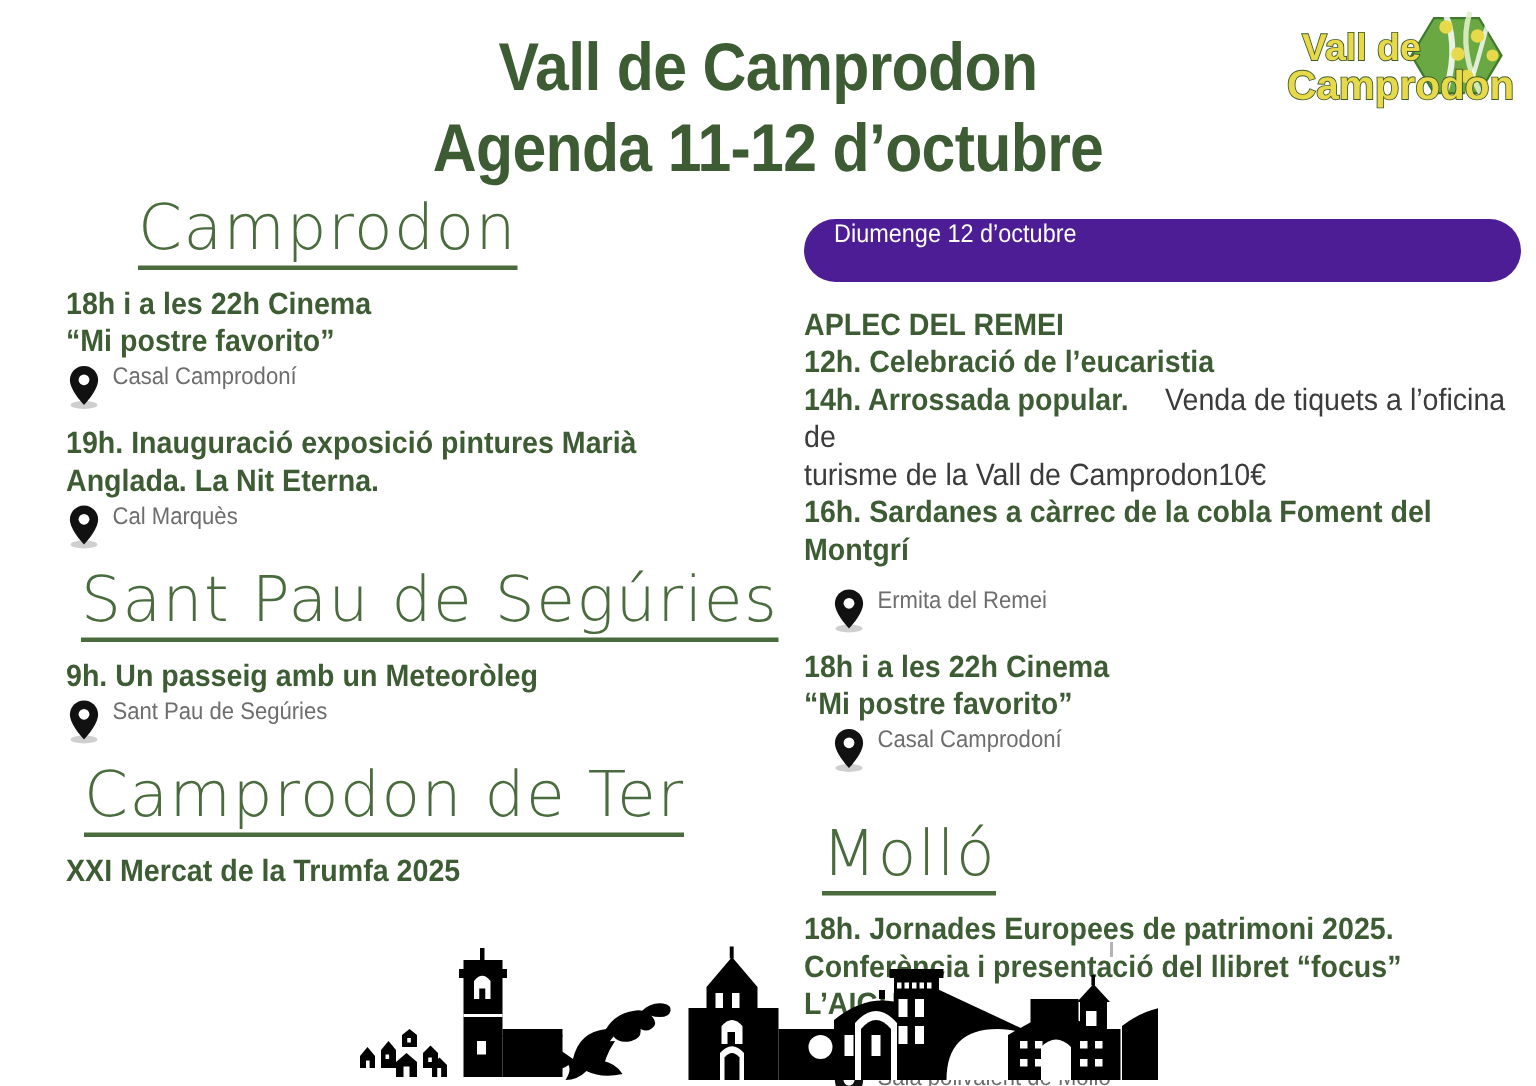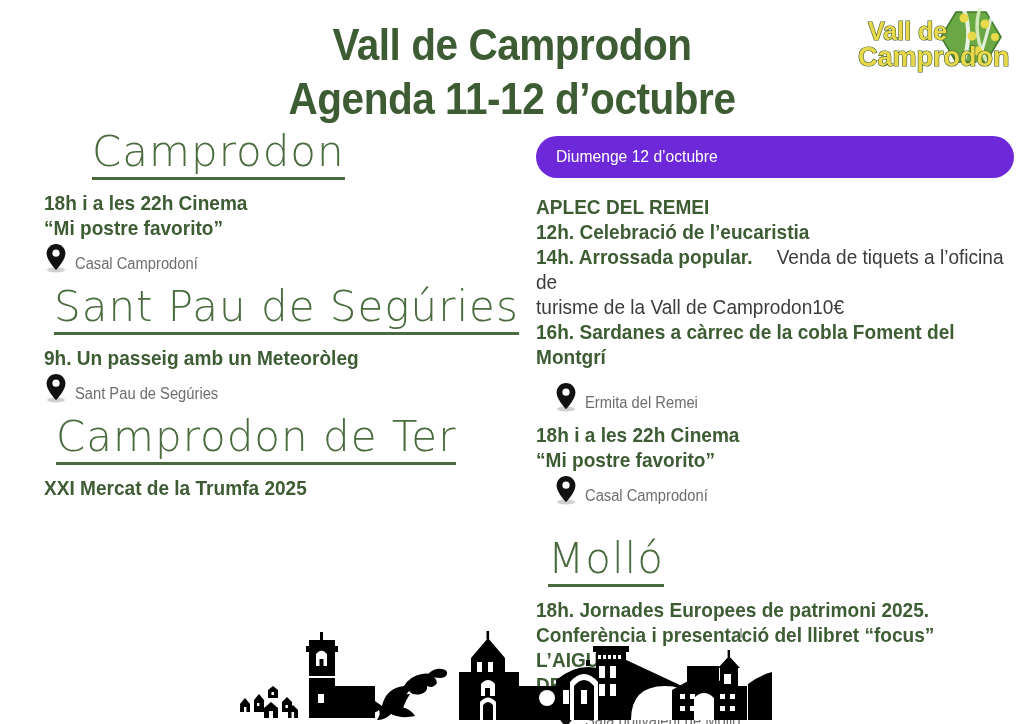--- a/index.html
+++ b/index.html
@@ -58,27 +58,28 @@
   }
   .col-right {
     position: absolute;
     left: 536px;
     top: 136px;
     width: 478px;
   }
 
   
   .day-pill {
-    background: #6d28d9;
+    background: #4c1d95;
     border-radius: 24px;
     height: 42px;
     display: flex;
-    align-items: center;
+    align-items: flex-start;
     padding: 0 20px;
     margin-bottom: 16px;
+    margin-top: 10px;
   }
   .day-pill-label {
     color: #ffffff;
     font-size: 17px;
     font-weight: normal;
     transform: scaleX(0.92);
     transform-origin: left center;
     white-space: nowrap;
   }
 
@@ -113,21 +114,21 @@
     width: 108%;
   }
   .event-title .plain {
     font-weight: normal;
     color: #3b3b3b;
   }
   .event-title .gap { display:inline-block; width: 26px; }
 
   .venue {
     display: flex;
-    align-items: flex-end;
+    align-items: flex-start;
     gap: 7px;
     margin-top: 3px;
     margin-bottom: 10px;
   }
   .venue-label {
     color: #6d6d6d;
     font-size: 16px;
     transform: scaleX(0.92);
     transform-origin: left center;
     white-space: nowrap;
@@ -200,20 +201,34 @@
           <svg width="24" height="30" viewBox="0 0 24 30">
             <ellipse cx="12" cy="27" rx="9" ry="2.6" fill="#cfcfcf"></ellipse>
             <path d="M12 1 C6.8 1 2.6 5.2 2.6 10.4 C2.6 17.4 12 27 12 27 C12 27 21.4 17.4 21.4 10.4 C21.4 5.2 17.2 1 12 1 Z" fill="#111111"></path>
             <circle cx="12" cy="10.2" r="3.6" fill="#ffffff"></circle>
           </svg>
         </span>
         <span class="venue-label">Casal Camprodoní</span>
       </div>
     </div>
 
+    <div class="event">
+      <div class="event-title">19h. Inauguració exposició pintures Marià</div>
+      <div class="event-title">Anglada.  La Nit Eterna.</div>
+      <div class="venue">
+        <span class="pin">
+          <svg width="24" height="30" viewBox="0 0 24 30">
+            <ellipse cx="12" cy="27" rx="9" ry="2.6" fill="#cfcfcf"></ellipse>
+            <path d="M12 1 C6.8 1 2.6 5.2 2.6 10.4 C2.6 17.4 12 27 12 27 C12 27 21.4 17.4 21.4 10.4 C21.4 5.2 17.2 1 12 1 Z" fill="#111111"></path>
+            <circle cx="12" cy="10.2" r="3.6" fill="#ffffff"></circle>
+          </svg>
+        </span>
+        <span class="venue-label">Cal Marquès</span>
+      </div>
+    </div>
 
     
     <div class="city indent-2">Sant Pau de Segúries</div>
 
     <div class="event">
       <div class="event-title">9h. Un passeig amb un Meteoròleg</div>
       <div class="venue">
         <span class="pin">
           <svg width="24" height="30" viewBox="0 0 24 30">
             <ellipse cx="12" cy="27" rx="9" ry="2.6" fill="#cfcfcf"></ellipse>

